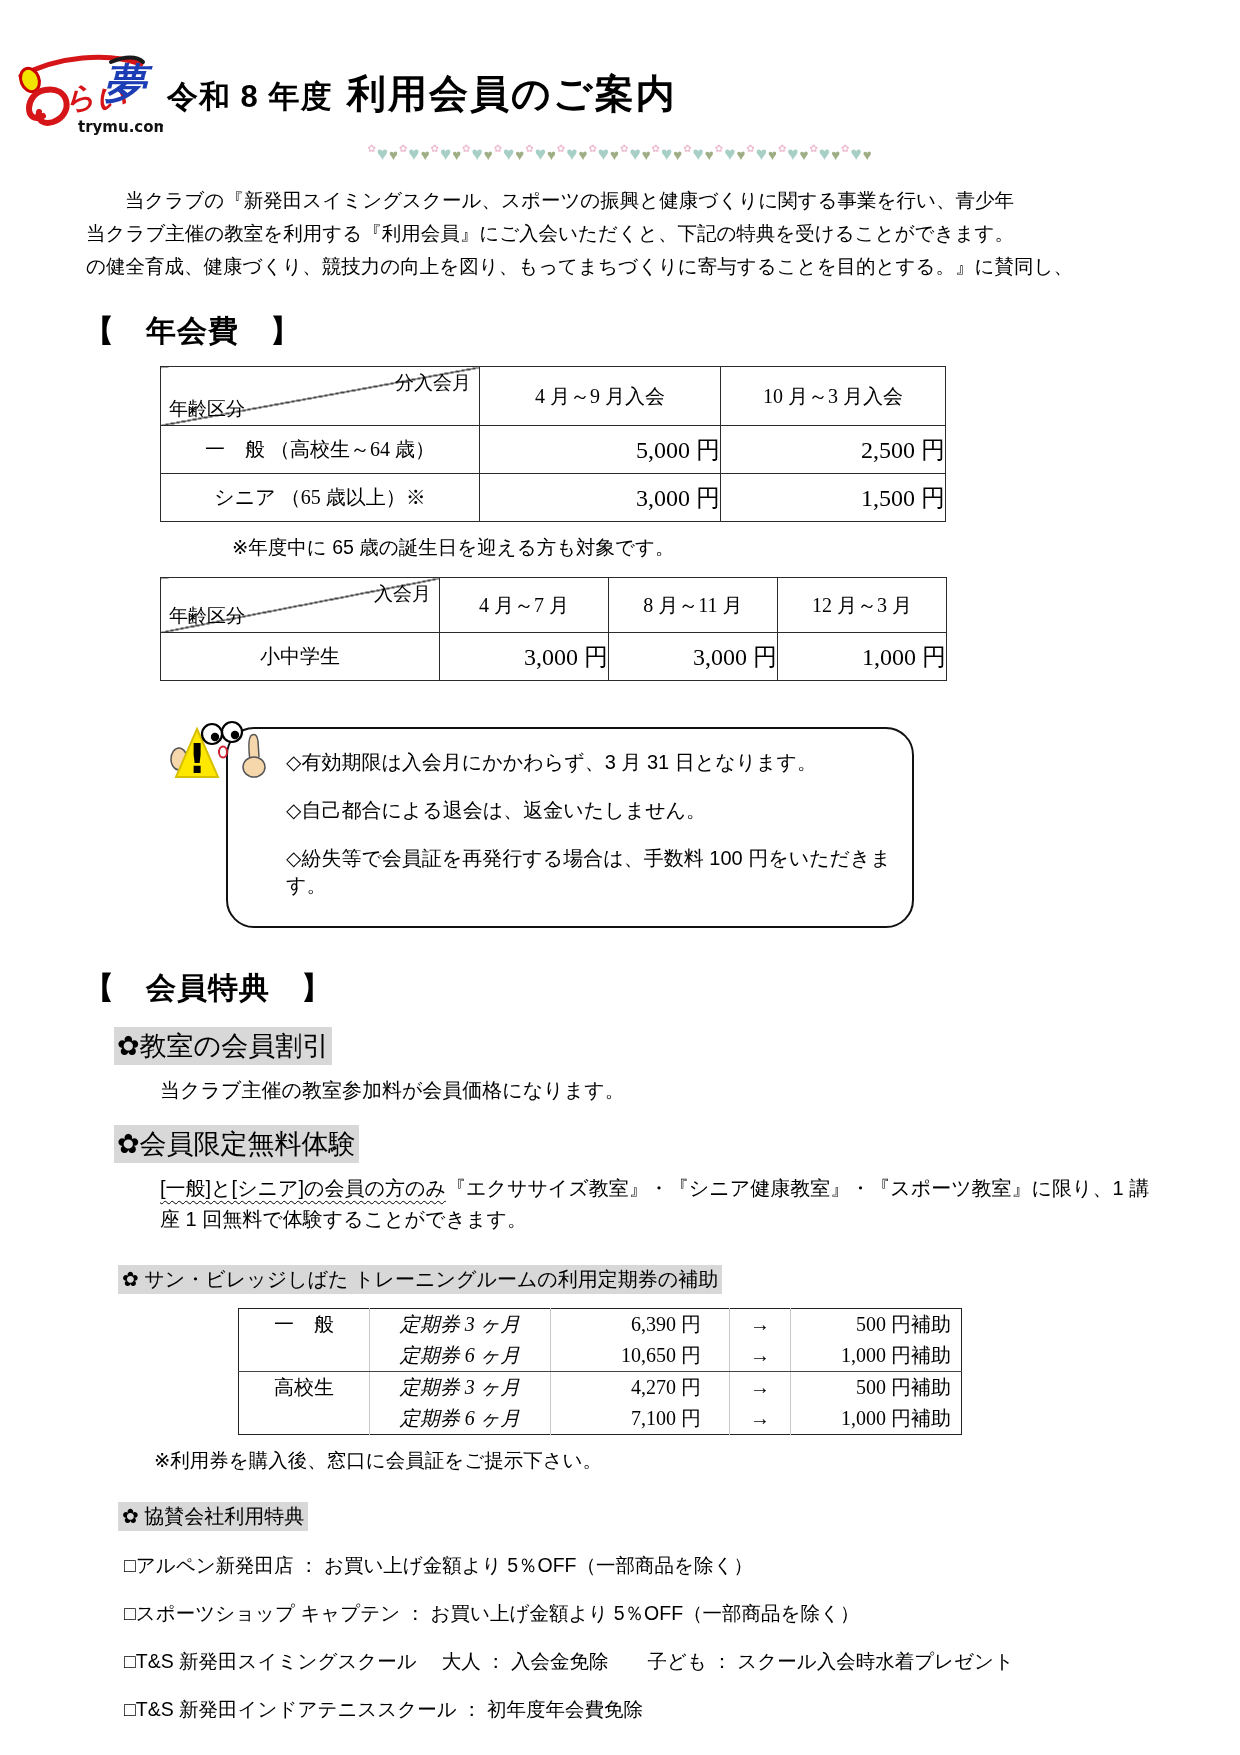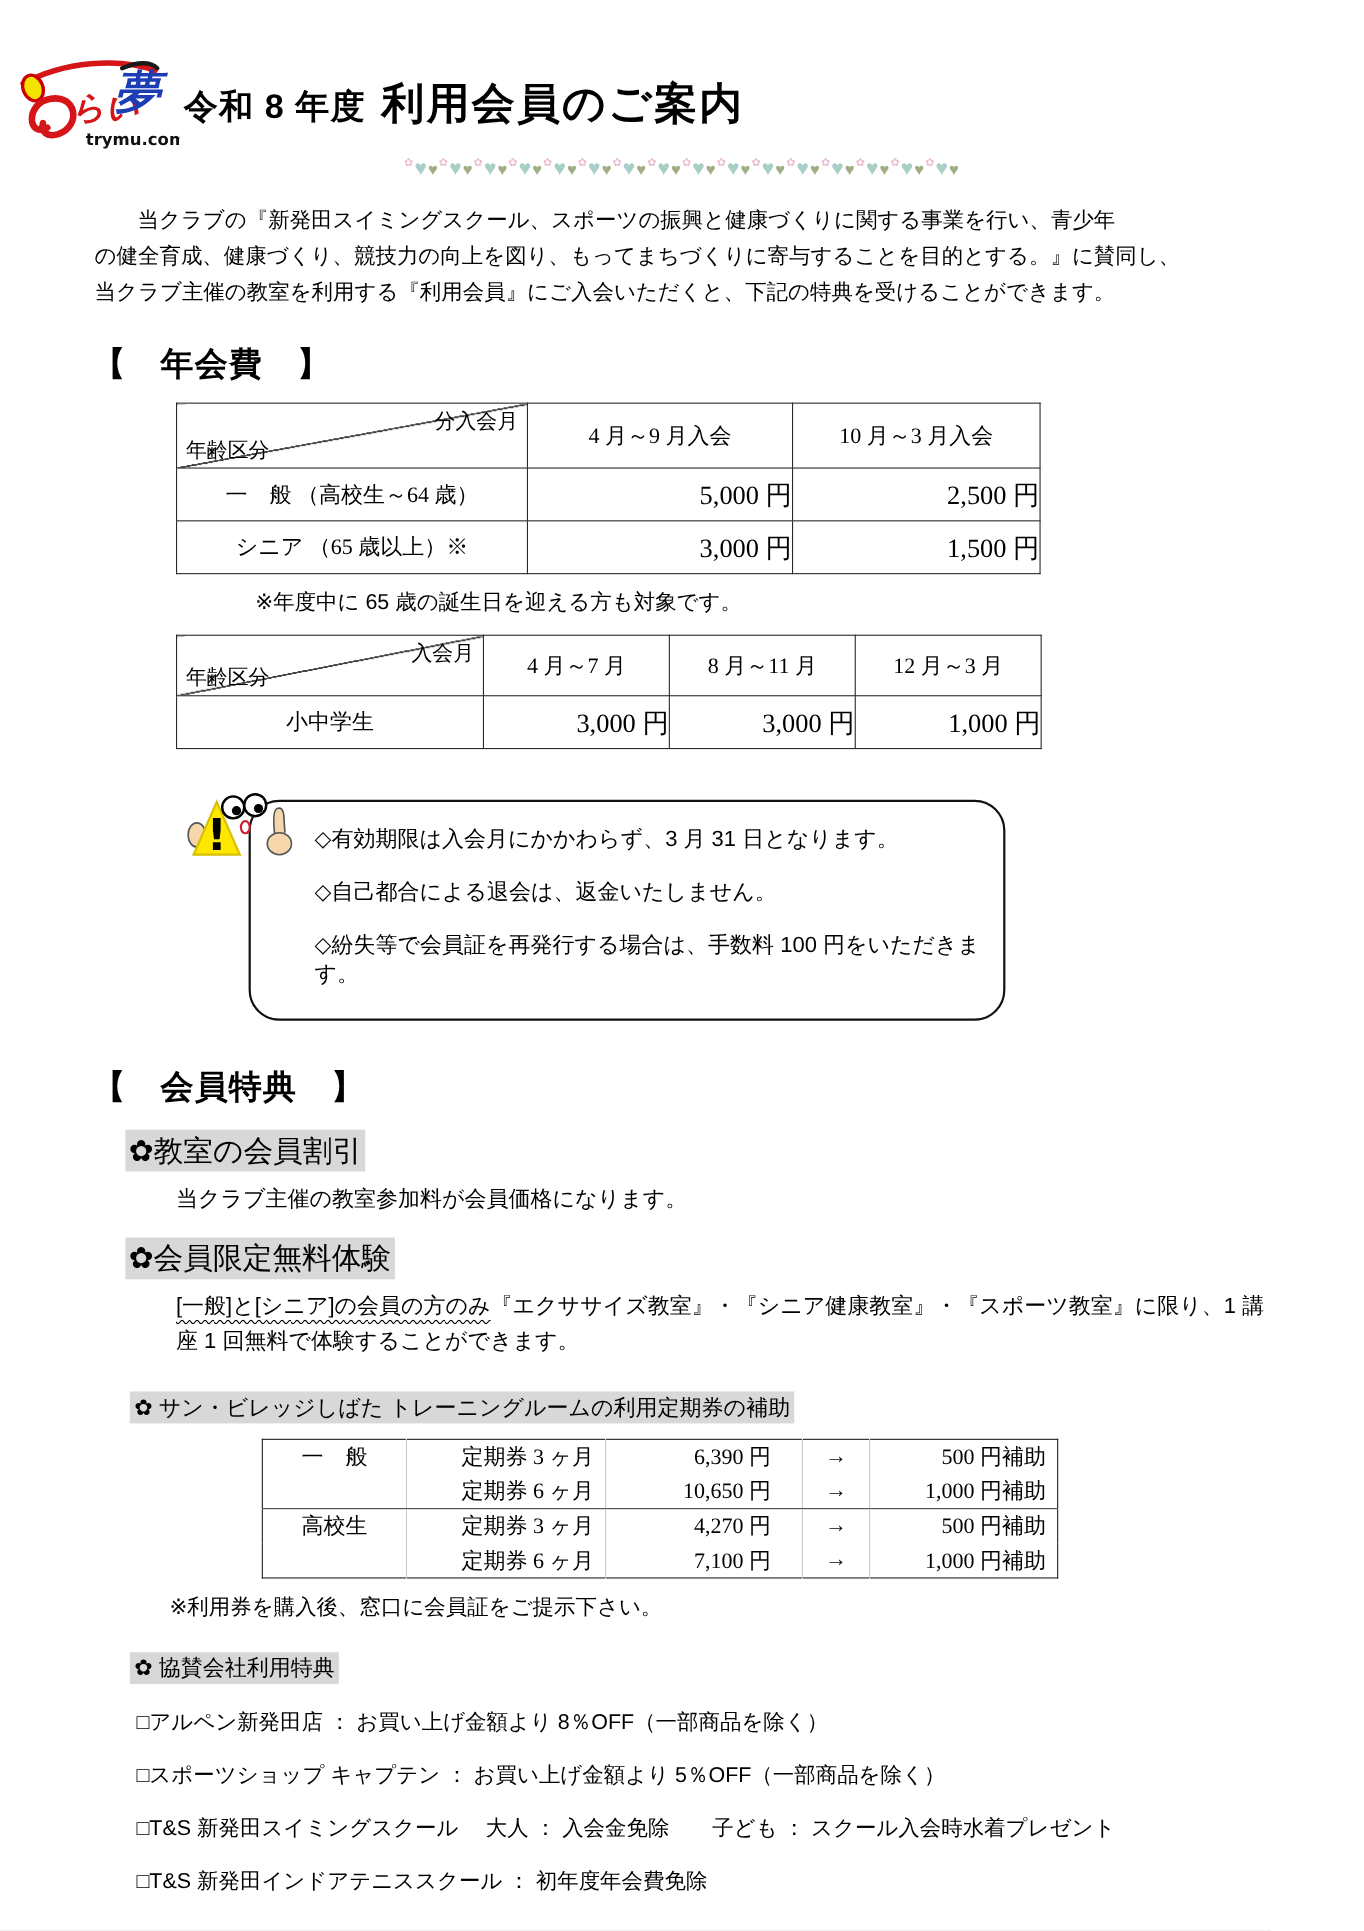--- a/index.html
+++ b/index.html
@@ -53,21 +53,21 @@
   .benefit-title-sm { display:inline-block; margin:30px 0 0 118px; font-size:20px; background:#d8d8d8; padding:1px 4px; }
   .benefit-body { margin:10px 0 0 160px; font-size:20px; width:1000px; line-height:1.55; }
   .wavy { text-decoration:underline; text-decoration-style:wavy; text-decoration-thickness:1px; text-underline-offset:5px; }
   
   .subsidy-table { margin:14px 0 0 238px; font-family:"Liberation Serif","DejaVu Serif",serif; font-size:20px;
     border:1.8px solid #222; }
   .subsidy-table td { border-left:1px solid #c9c9c9; height:31px; padding:0 10px; }
   .subsidy-table td:first-child { border-left:none; }
   .subsidy-table tr.group-end td { border-bottom:1.6px solid #444; }
   .subsidy-table .cat { width:110px; text-align:center; }
-  .subsidy-table .ticket { width:160px; text-align:right; }
+  .subsidy-table .ticket { width:160px; text-align:center;font-style:italic; }
   .subsidy-table .price { width:140px; text-align:right; padding-right:28px; }
   .subsidy-table .arrow { width:40px; text-align:center; }
   .subsidy-table .sub { width:150px; text-align:right; }
   
   .sponsor-item { margin:21px 0 0 124px; font-size:19.5px; }
 </style>
 </head>
 <body>
 
 <div class="page">
@@ -85,22 +85,22 @@
     <div class="title">
       <span class="era">令和 8 年度</span>
       <span class="main">利用会員のご案内</span>
     </div>
   </div>
 
   <div class="decor decor-top"><span class="fl">✿</span><span class="h-teal">♥</span><span class="h-olive">♥</span><span class="fl">✿</span><span class="h-teal">♥</span><span class="h-olive">♥</span><span class="fl">✿</span><span class="h-teal">♥</span><span class="h-olive">♥</span><span class="fl">✿</span><span class="h-teal">♥</span><span class="h-olive">♥</span><span class="fl">✿</span><span class="h-teal">♥</span><span class="h-olive">♥</span><span class="fl">✿</span><span class="h-teal">♥</span><span class="h-olive">♥</span><span class="fl">✿</span><span class="h-teal">♥</span><span class="h-olive">♥</span><span class="fl">✿</span><span class="h-teal">♥</span><span class="h-olive">♥</span><span class="fl">✿</span><span class="h-teal">♥</span><span class="h-olive">♥</span><span class="fl">✿</span><span class="h-teal">♥</span><span class="h-olive">♥</span><span class="fl">✿</span><span class="h-teal">♥</span><span class="h-olive">♥</span><span class="fl">✿</span><span class="h-teal">♥</span><span class="h-olive">♥</span><span class="fl">✿</span><span class="h-teal">♥</span><span class="h-olive">♥</span><span class="fl">✿</span><span class="h-teal">♥</span><span class="h-olive">♥</span><span class="fl">✿</span><span class="h-teal">♥</span><span class="h-olive">♥</span><span class="fl">✿</span><span class="h-teal">♥</span><span class="h-olive">♥</span></div>
 
   <div class="intro">
     <div class="l1">当クラブの『新発田スイミングスクール、スポーツの振興と健康づくりに関する事業を行い、青少年</div>
+    <div>当クラブ主催の教室を利用する『利用会員』にご入会いただくと、下記の特典を受けることができます。</div>
     <div>の健全育成、健康づくり、競技力の向上を図り、もってまちづくりに寄与することを目的とする。』に賛同し、</div>
-    <div>当クラブ主催の教室を利用する『利用会員』にご入会いただくと、下記の特典を受けることができます。</div>
   </div>
 
   <div class="sec-heading">【　年会費　】</div>
 
   <table class="fee-table t1" style="margin-top:14px;">
     <tbody>
         <tr>
       <th class="corner">
         <span class="c-top">分入会月</span>
         <span class="c-bottom">年齢区分</span>
@@ -200,18 +200,18 @@
       <td class="price">7,100 円</td>
       <td class="arrow">→</td>
       <td class="sub">1,000 円補助</td>
     </tr>
   </tbody>
     </table>
 
   <div class="note" style="margin-left:154px;">※利用券を購入後、窓口に会員証をご提示下さい。</div>
 
   <div><span class="benefit-title-sm" style="margin-top:28px;">✿ 協賛会社利用特典</span></div>
-  <div class="sponsor-item">□アルペン新発田店 ： お買い上げ金額より 8％OFF（一部商品を除く）</div>
+  <div class="sponsor-item">□アルペン新発田店 ： お買い上げ金額より 5％OFF（一部商品を除く）</div>
   <div class="sponsor-item">□スポーツショップ キャプテン ： お買い上げ金額より 5％OFF（一部商品を除く）</div>
   <div class="sponsor-item">□T&amp;S 新発田スイミングスクール　 大人 ： 入会金免除　　子ども ： スクール入会時水着プレゼント</div>
   <div class="sponsor-item">□T&amp;S 新発田インドアテニススクール ： 初年度年会費免除</div>
 
 </div>
 
 </body></html>

